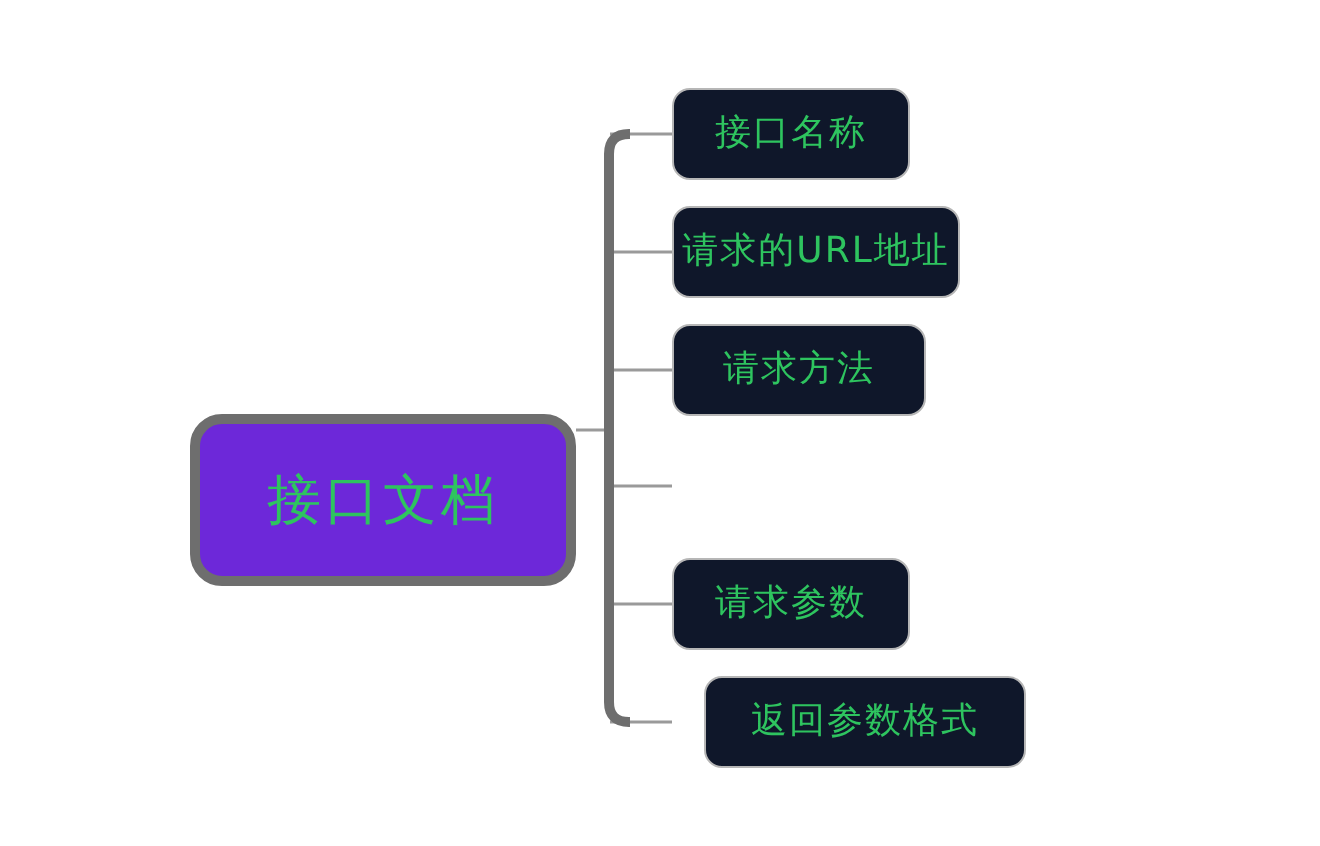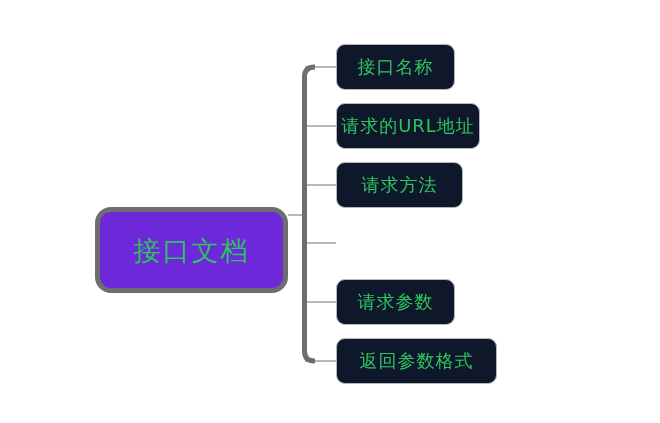--- a/index.html
+++ b/index.html
@@ -109,17 +109,17 @@
 
   <div class="child-node" style="top:162px; width:127px;">
     <span class="child-label">请求方法</span>
   </div>
 
 
   <div class="child-node" style="top:279px; width:119px;">
     <span class="child-label">请求参数</span>
   </div>
 
-  <div class="child-node" style="top:338px; width:161px;">
+  <div class="child-node" style="top:338px; width:161px;margin-left:16px;">
     <span class="child-label">返回参数格式</span>
   </div>
 
 </div>
 
 </body></html>

